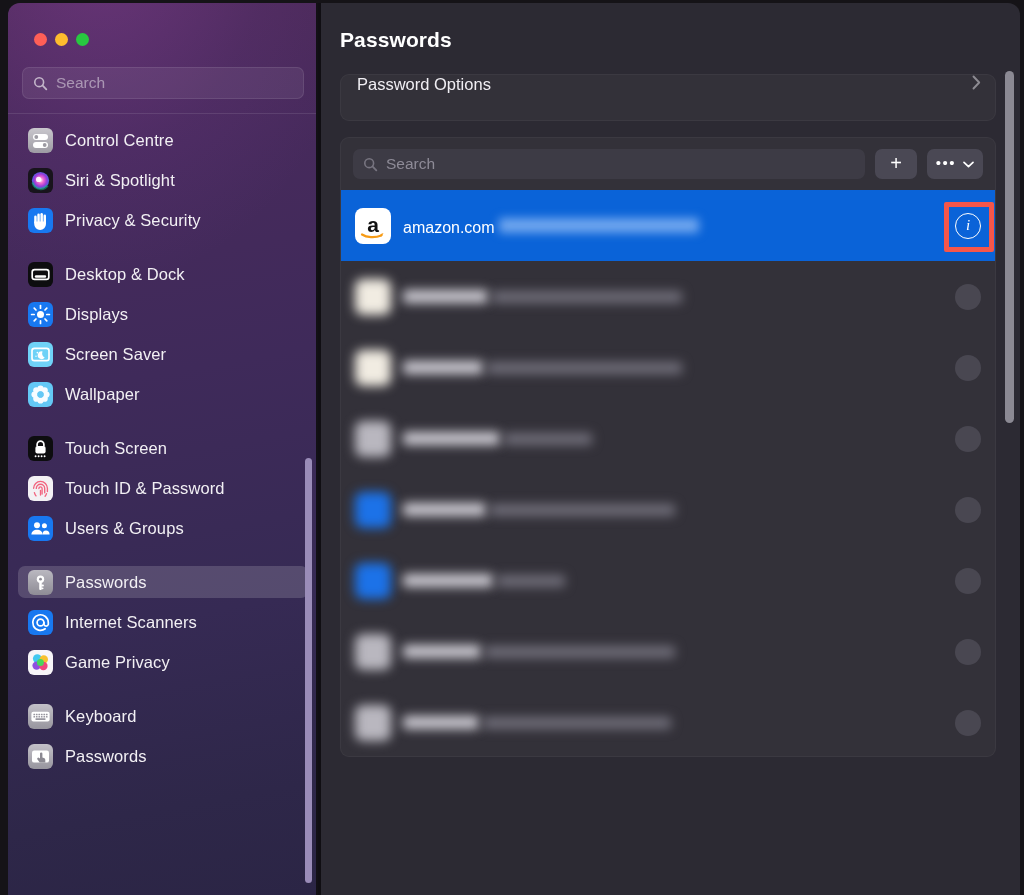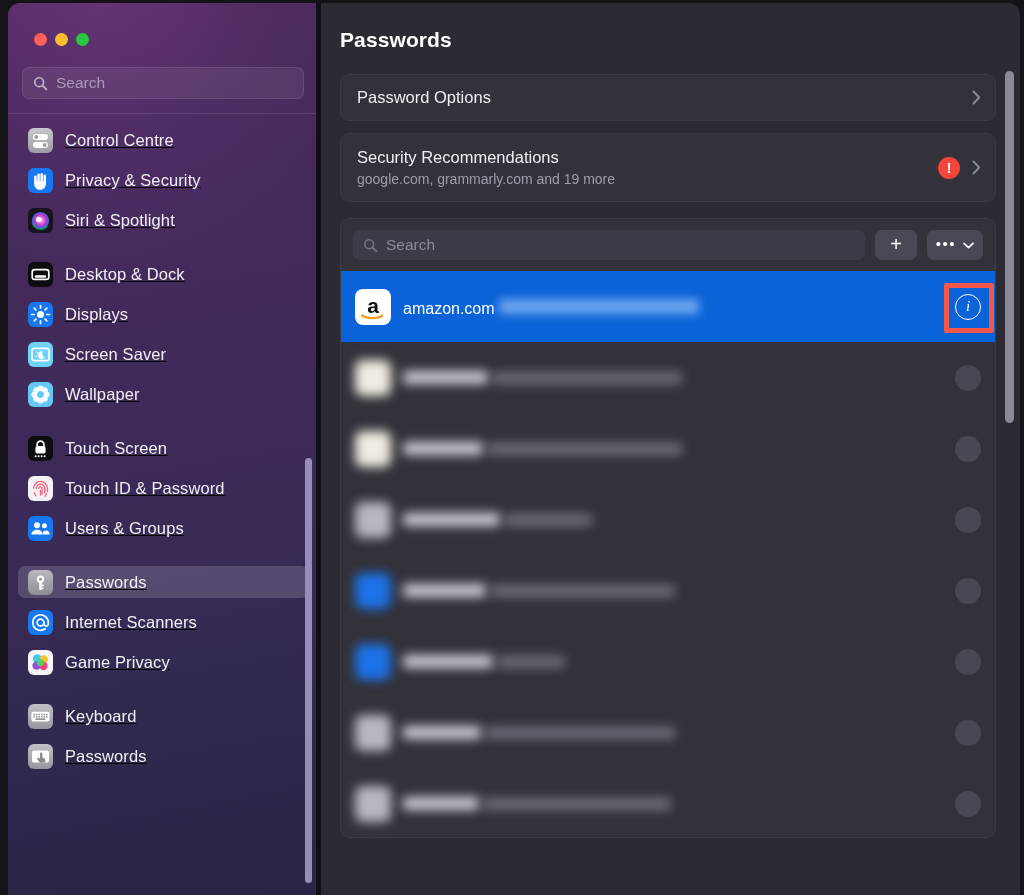--- a/index.html
+++ b/index.html
@@ -75,21 +75,21 @@
     height: 1px;
     background: rgba(255,255,255,.10);
   }
 
   #sb-list {
     position: relative;
     padding: 10px 10px 0 10px;
     height: calc(100% - 125px);
     overflow: hidden;
   }
-  .sb-group { margin-bottom: 22px; text-decoration: underline; }
+  .sb-group { margin-bottom: 22px; }
   .sb-group:last-child { margin-bottom: 0; }
 
   .sb-item {
     display: flex;
     align-items: center;
     gap: 12px;
     height: 32px;
     padding: 0 10px;
     border-radius: 7px;
     margin-bottom: 8px;
@@ -149,21 +149,21 @@
   .card {
     margin: 0 24px 0 22px;
     background: #333139;
     border: 1px solid rgba(255,255,255,.045);
     border-radius: 9px;
   }
   #card-options {
     margin-top: 22px;
     height: 47px;
     display: flex;
-    align-items: center;
+    align-items: flex-start;
     padding: 0 14px 0 16px;
   }
   #card-security {
     margin-top: 12px;
     height: 69px;
     display: flex;
     align-items: center;
     padding: 0 14px 0 16px;
   }
   .card-title {
@@ -350,54 +350,54 @@
         <div class="sb-item">
           <span class="sb-icon" style="background:linear-gradient(180deg,#c9c7cd,#9d9ba3)">
             <svg viewBox="0 0 25 25" width="25" height="25">
               <rect x="5" y="6" width="15" height="6" rx="3" fill="#ffffff"></rect>
               <circle cx="8.3" cy="9" r="1.9" fill="#9d9ba3"></circle>
               <rect x="5" y="14" width="15" height="6" rx="3" fill="#ffffff"></rect>
               <circle cx="16.7" cy="17" r="1.9" fill="#9d9ba3"></circle>
             </svg>
           </span>
           <span class="sb-label">Control Centre</span>
-        </div>
-
-        <div class="sb-item">
-          <span class="sb-icon" style="background:#1878f0">
-            <svg viewBox="0 0 25 25" width="25" height="25">
-              <g fill="#ffffff">
-                <rect x="6.2" y="7.6" width="2.5" height="8" rx="1.25"></rect>
-                <rect x="9.3" y="5.4" width="2.5" height="10.2" rx="1.25"></rect>
-                <rect x="12.4" y="5.0" width="2.5" height="10.6" rx="1.25"></rect>
-                <rect x="15.5" y="6.6" width="2.5" height="9" rx="1.25"></rect>
-                <path d="M6.2 13.4h11.8v2.6a5.9 5.9 0 0 1-5.9 5.9 5.9 5.9 0 0 1-5.9-5.9z"></path>
-              </g>
-            </svg>
-          </span>
-          <span class="sb-label">Privacy &amp; Security</span>
         </div>
 
         <div class="sb-item">
           <span class="sb-icon" style="background:#18141c">
             <svg viewBox="0 0 25 25" width="25" height="25">
               <defs>
                 <radialGradient id="sirig" cx="50%" cy="48%" r="58%">
                   <stop offset="0%" stop-color="#ffffff"></stop>
                   <stop offset="30%" stop-color="#f06bd0"></stop>
                   <stop offset="62%" stop-color="#9b3bd8"></stop>
                   <stop offset="100%" stop-color="#1a7ae0"></stop>
                 </radialGradient>
               </defs>
               <circle cx="12.5" cy="12.5" r="8.6" fill="url(#sirig)"></circle>
               <path d="M4.6 14.5a8.6 8.6 0 0 0 8 6.5 8.6 8.6 0 0 0 7-3.4" fill="none" stroke="#15b37a" stroke-width="2.4" opacity=".55"></path>
               <circle cx="10.6" cy="11.4" r="2.6" fill="#ffffff" opacity=".92"></circle>
             </svg>
           </span>
           <span class="sb-label">Siri &amp; Spotlight</span>
+        </div>
+
+        <div class="sb-item">
+          <span class="sb-icon" style="background:#1878f0">
+            <svg viewBox="0 0 25 25" width="25" height="25">
+              <g fill="#ffffff">
+                <rect x="6.2" y="7.6" width="2.5" height="8" rx="1.25"></rect>
+                <rect x="9.3" y="5.4" width="2.5" height="10.2" rx="1.25"></rect>
+                <rect x="12.4" y="5.0" width="2.5" height="10.6" rx="1.25"></rect>
+                <rect x="15.5" y="6.6" width="2.5" height="9" rx="1.25"></rect>
+                <path d="M6.2 13.4h11.8v2.6a5.9 5.9 0 0 1-5.9 5.9 5.9 5.9 0 0 1-5.9-5.9z"></path>
+              </g>
+            </svg>
+          </span>
+          <span class="sb-label">Privacy &amp; Security</span>
         </div>
       </div>
 
       <div class="sb-group">
         <div class="sb-item">
           <span class="sb-icon" style="background:#0d0d0f">
             <svg viewBox="0 0 25 25" width="25" height="25">
               <rect x="4.2" y="7.6" width="16.6" height="9.8" rx="2.4" fill="none" stroke="#ffffff" stroke-width="1.7"></rect>
               <rect x="6.8" y="13.2" width="11.4" height="2.6" rx="1.3" fill="#ffffff"></rect>
             </svg>
@@ -588,30 +588,20 @@
 
     <div id="main-title">Passwords</div>
 
     <div class="card" id="card-options">
       <span class="card-title">Password Options</span>
       <svg class="chevron" viewBox="0 0 9 15">
         <polyline points="1.5,1.5 7.2,7.5 1.5,13.5" fill="none" stroke="#d8d6dc" stroke-width="1.9" stroke-linecap="round" stroke-linejoin="round"></polyline>
       </svg>
     </div>
 
-    <div class="card" id="card-security">
-      <div class="sec-text">
-        <div class="sec-title">Security Recommendations</div>
-        <div class="sec-sub">google.com, grammarly.com and 19 more</div>
-      </div>
-      <span class="warn-badge">!</span>
-      <svg class="chevron" viewBox="0 0 9 15">
-        <polyline points="1.5,1.5 7.2,7.5 1.5,13.5" fill="none" stroke="#d8d6dc" stroke-width="1.9" stroke-linecap="round" stroke-linejoin="round"></polyline>
-      </svg>
-    </div>
 
     <div class="card" id="card-list">
 
       <div id="list-toolbar">
         <div id="list-search">
           <svg class="mag" viewBox="0 0 16 16">
             <circle cx="6.6" cy="6.6" r="4.7" fill="none" stroke="#9b98a4" stroke-width="1.7"></circle>
             <line x1="10.1" y1="10.1" x2="14.2" y2="14.2" stroke="#9b98a4" stroke-width="1.9" stroke-linecap="round"></line>
           </svg>
           <span class="ph">Search</span>

